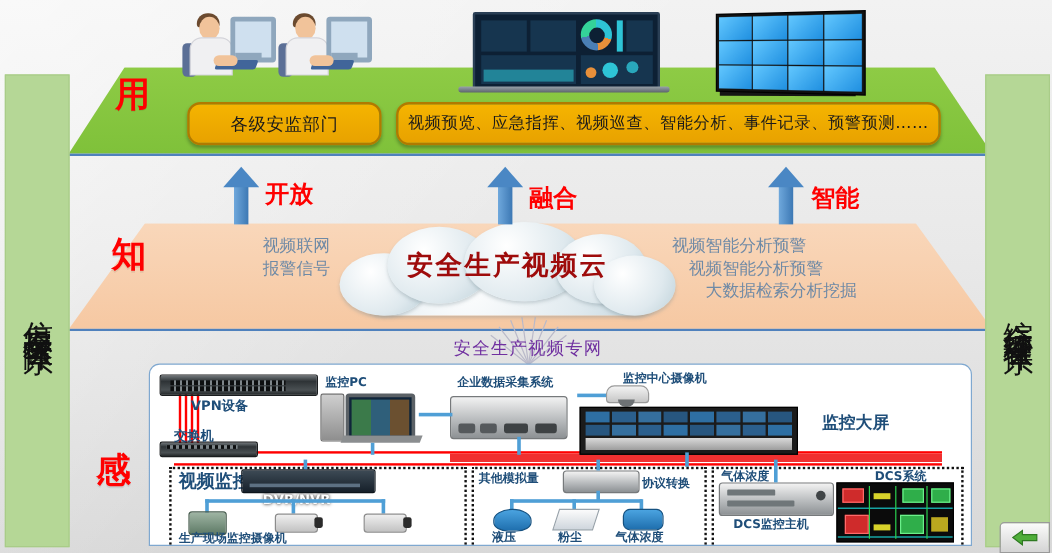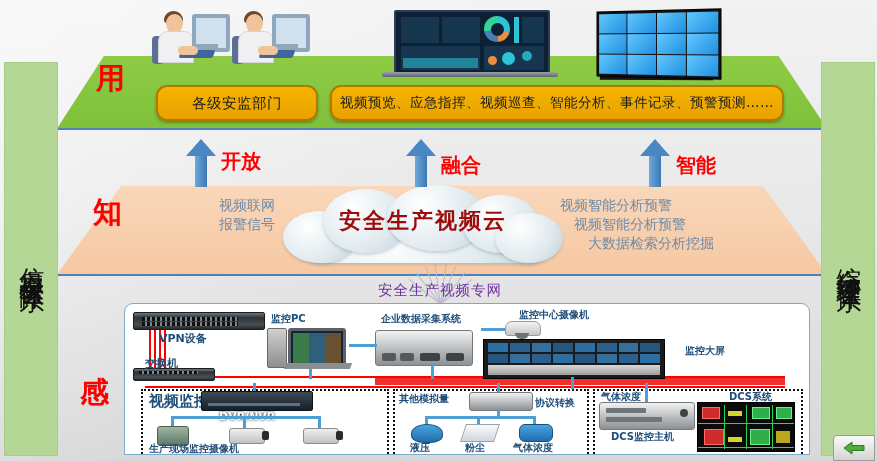--- a/index.html
+++ b/index.html
@@ -348,21 +348,21 @@
         <div style="background:#2b5f8d"></div>
           <div style="background:#2e6fa3"></div>
         <div style="background:#27567f"></div>
           <div style="background:#356f9e"></div>
         <div style="background:#2b5f8d"></div>
           <div style="background:#2e6fa3"></div>
       </div>
       <div style="position:absolute;left:4px;bottom:3px;right:4px;height:10px;
         background:linear-gradient(180deg,#d9d9d9,#9d9d9d);"></div>
     </div>
-    <div class="p-lbl blue" style="left:560px;top:40px;font-size:10px;">监控大屏</div>
+    <div class="p-lbl blue" style="left:560px;top:40px;font-size:14px;">监控大屏</div>
     <div class="blue-line" style="left:446px;top:73px;width:3px;height:12px;"></div>
 
     <div class="dotbox" style="left:16px;top:85px;width:244px;height:64px;"></div>
     <div class="p-lbl blue" style="left:24px;top:88px;font-size:15px;">视频监控</div>
     <div class="dev" style="left:76px;top:87px;width:110px;height:18px;background:linear-gradient(180deg,#3d4a55,#16202a);border:1px solid #0d151c;border-radius:2px;">
       <div style="position:absolute;left:6px;top:11px;width:92px;height:3px;background:#5d7183"></div>
     </div>
     <div class="p-lbl wt" style="left:94px;top:106px;font-size:11px;text-shadow:0 0 3px #000;">DVR/NVR</div>
     <div class="blue-line" style="left:128px;top:79px;width:3px;height:8px;"></div>
     <div class="blue-line" style="left:46px;top:112px;width:150px;height:3px;"></div>

